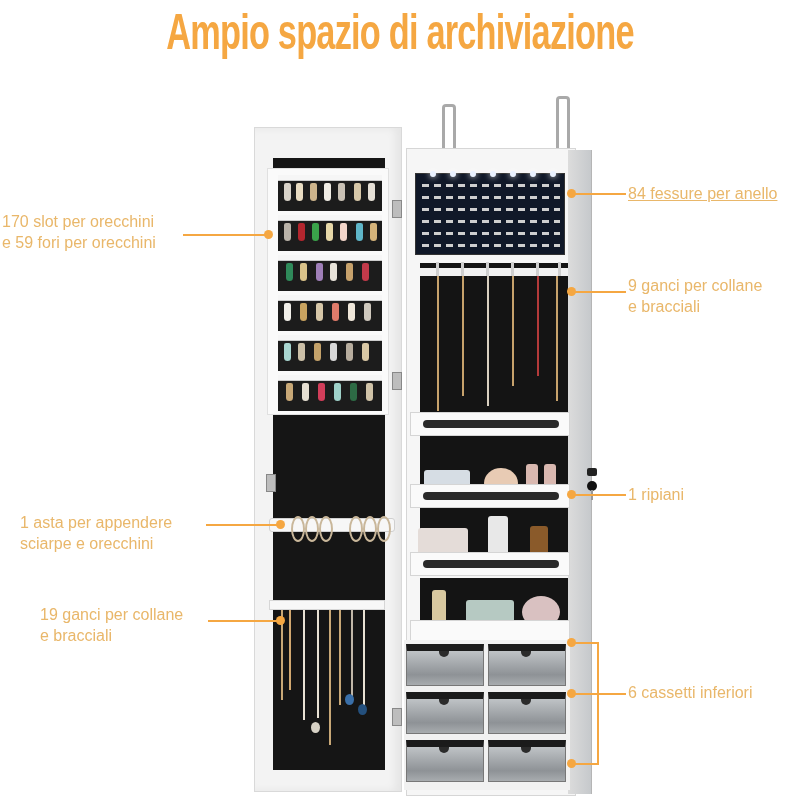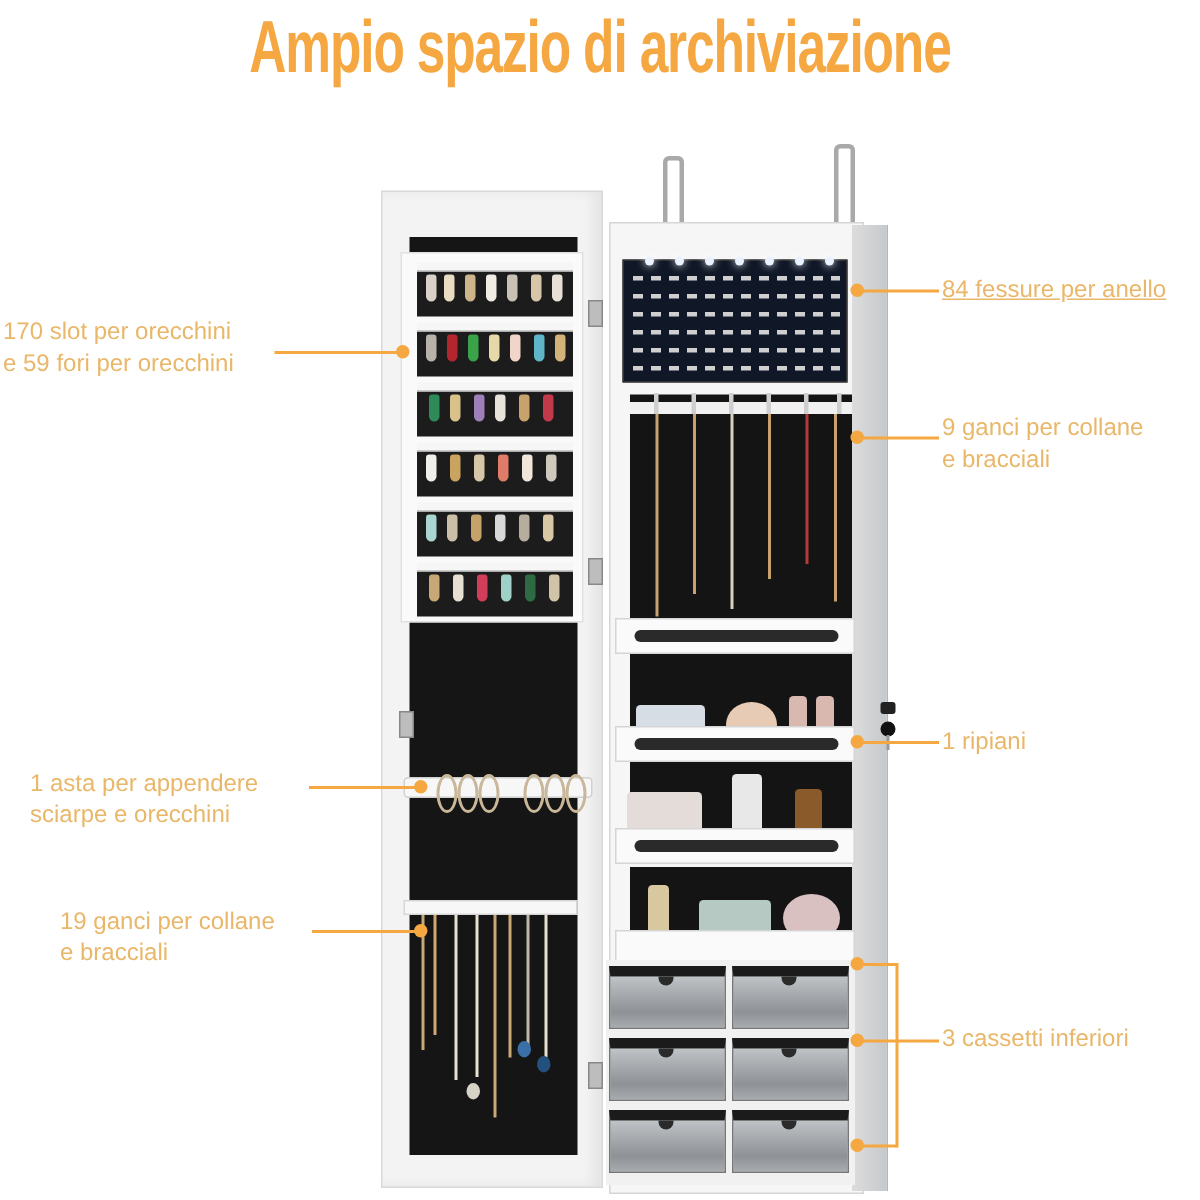--- a/index.html
+++ b/index.html
@@ -331,14 +331,14 @@
 </div>
 
 <div class="dot" style="left:567px;top:638px;background:#F5A742;"></div>
 <div class="dot" style="left:567px;top:689px;background:#F5A742;"></div>
 <div class="dot" style="left:567px;top:759px;background:#F5A742;"></div>
 <div class="leader" style="left:571px;top:642px;width:27px;background:#F5A742;"></div>
 <div class="leader" style="left:571px;top:693px;width:55px;background:#F5A742;"></div>
 <div class="leader" style="left:571px;top:763px;width:27px;background:#F5A742;"></div>
 <div class="vline" style="left:597px;top:642px;height:123px;background:#F5A742;"></div>
 <div class="label" style="left:628px;top:682px;color:#E9B76A;">
-  <div>3 cassetti inferiori</div>
+  <div>6 cassetti inferiori</div>
 </div>
 
 </body></html>

